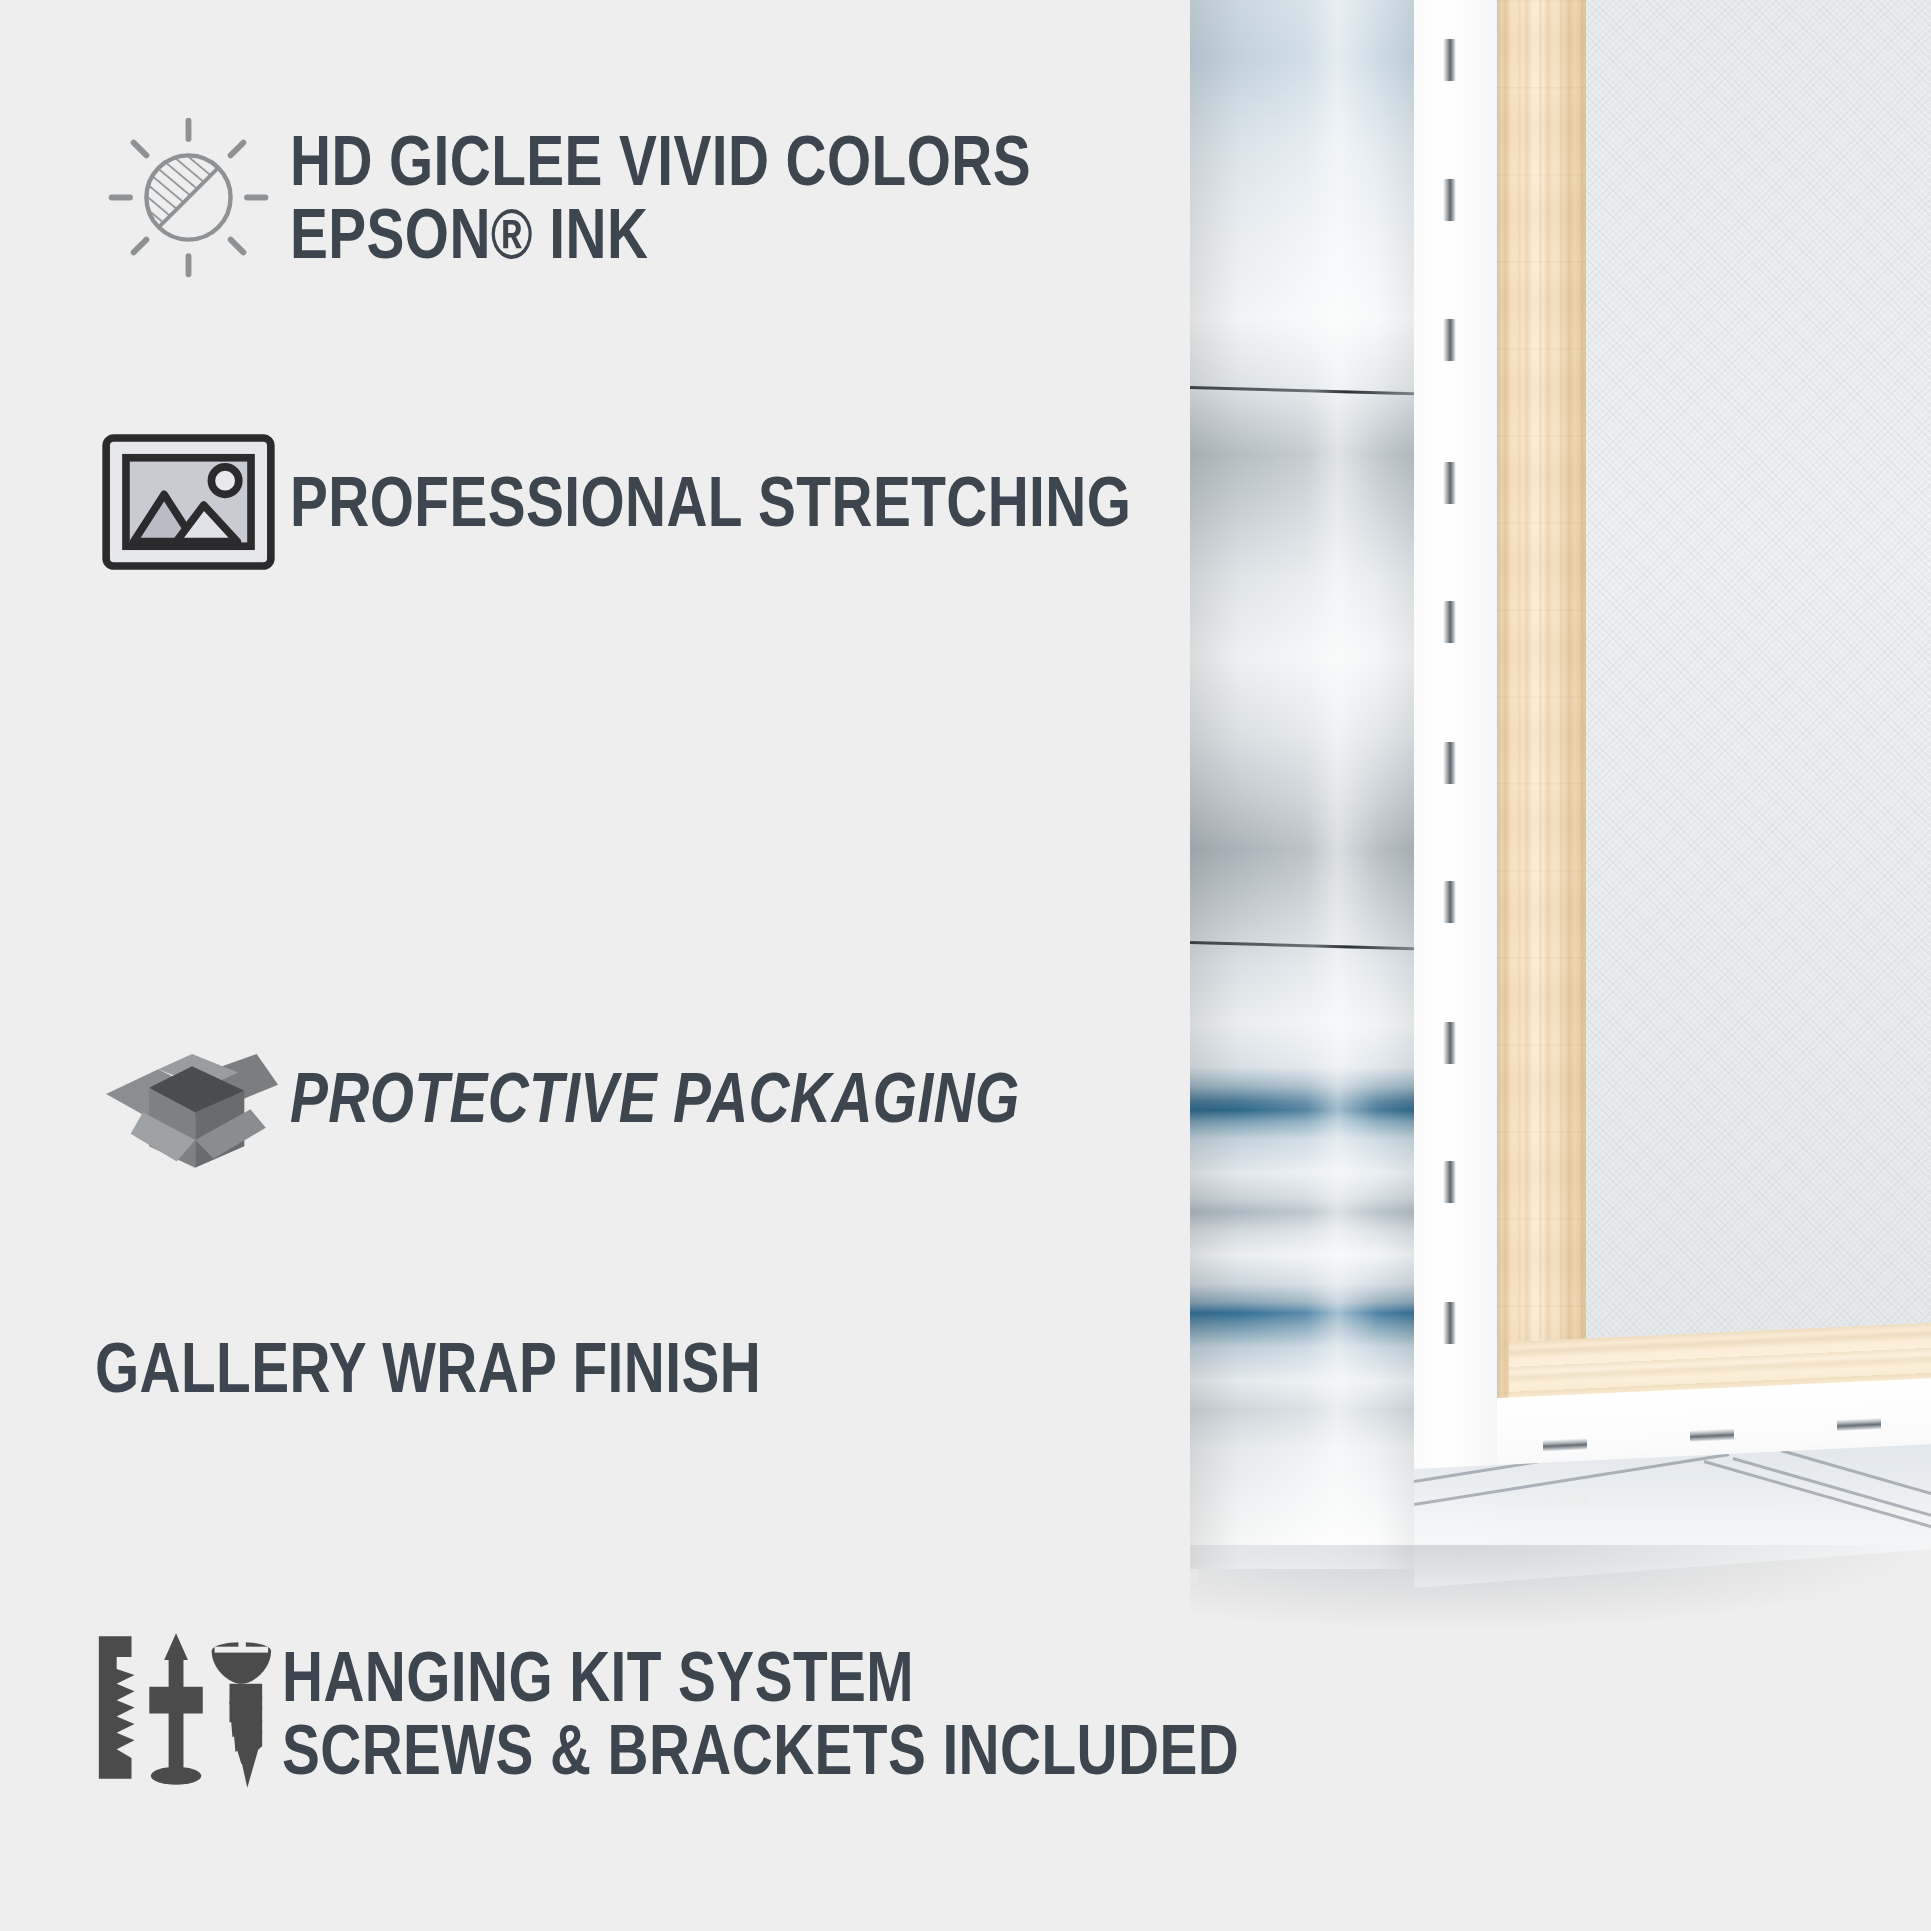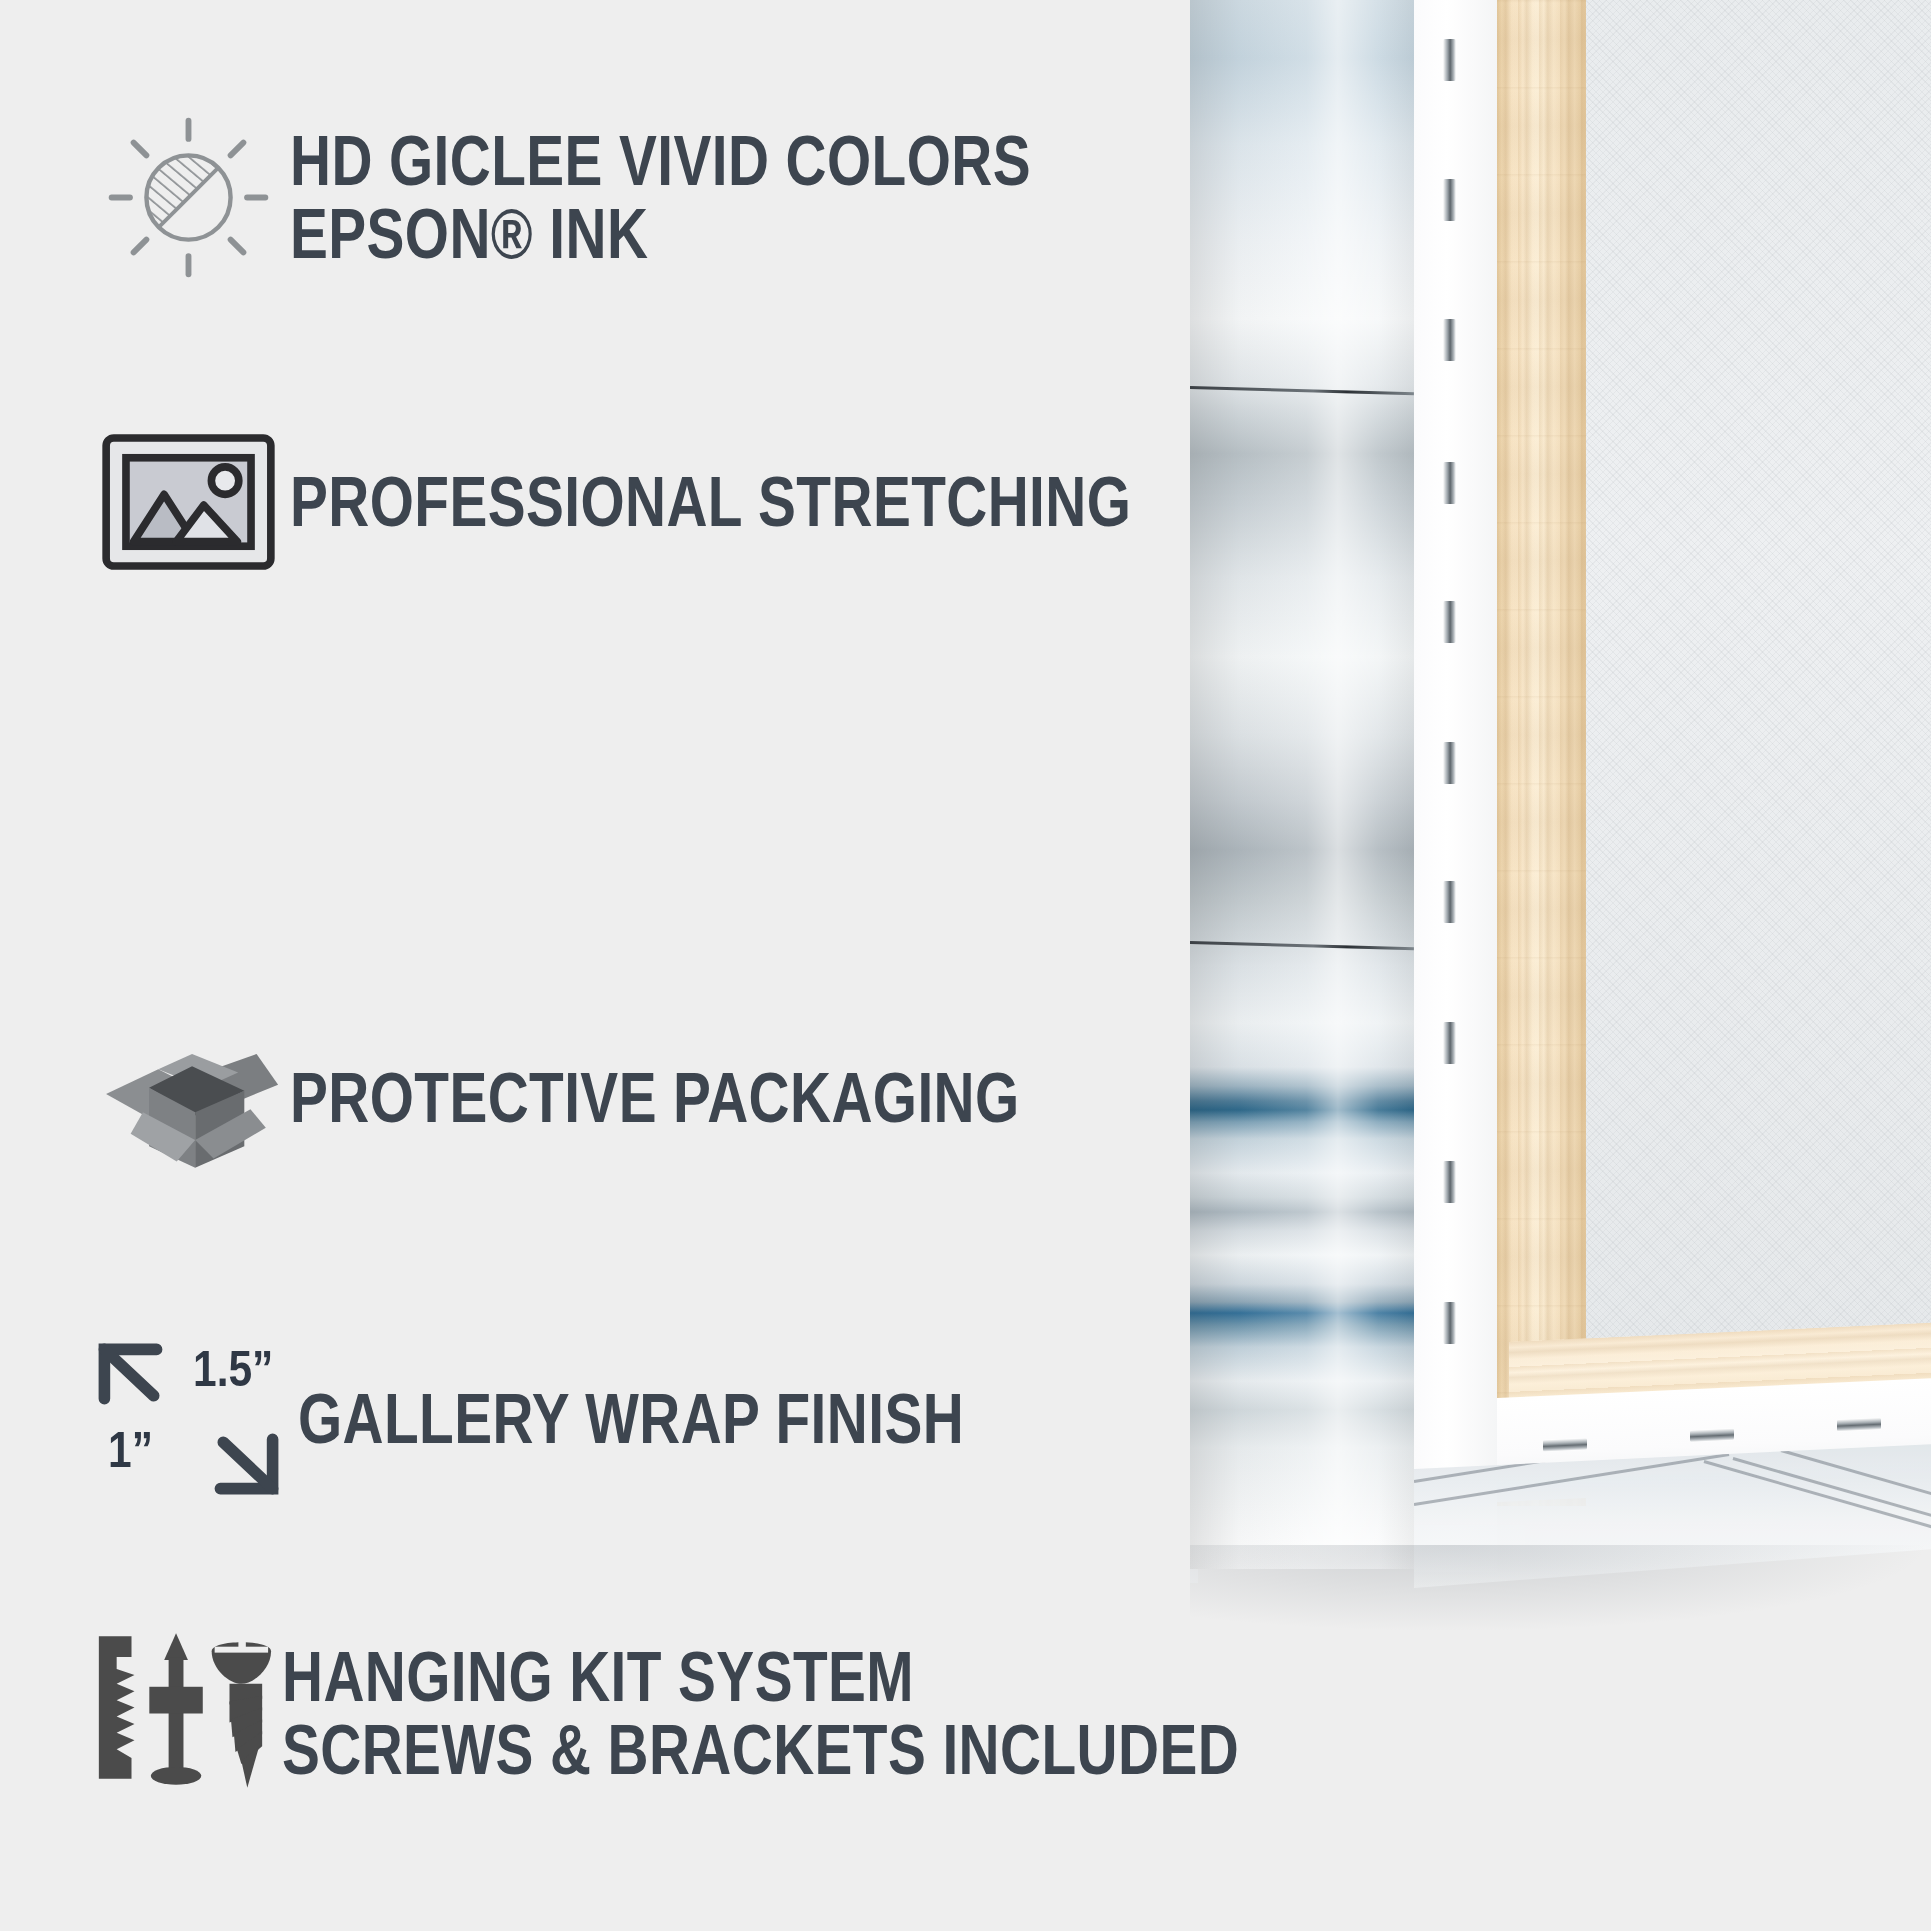--- a/index.html
+++ b/index.html
@@ -182,21 +182,21 @@
     transform: scaleX(0.80);
     transform-origin: left center;
     white-space: nowrap;
   }
   .feature-label .ln { display: block; }
 
   
   #row-giclee     { left: 87px; top: 106px; }
   #row-stretch    { left: 87px; top: 425px; }
   #row-wood       { left: 87px; top: 734px; }
-  #row-package    { left: 87px; top: 1014px; }
+  #row-package    { left: 87px; top: 1014px; font-style: italic; }
   #row-wrap       { left: 87px; top: 1332px; }
   #row-hanging    { left: 79px; top: 1622px; }
 
   
   .wrap-icon-wrap { position: relative; width: 203px; height: 174px; }
   .meas {
     position: absolute;
     color: #2f3845;
     font-family: "Liberation Sans Narrow", "Liberation Sans", sans-serif;
     font-weight: bold;
@@ -330,38 +330,20 @@
 
           <polygon points="64,82 100,62 110,74 76,94" fill="#8a8d90"></polygon>
         </svg>
       </div>
       <div class="feature-label">
         <span class="ln">PROTECTIVE PACKAGING</span>
       </div>
     </div>
 
     <div class="feature-row" id="row-wrap">
-      <div class="feature-icon">
-        <div class="wrap-icon-wrap">
-          <svg width="203" height="174" viewBox="0 0 140 120" aria-hidden="true" style="position:absolute;left:0;top:0;">
-
-            <g stroke="#3d454f" stroke-width="8" stroke-linecap="round" fill="none">
-              <path d="M12 46 L12 12 L48 12"></path>
-              <path d="M12 12 L46 44"></path>
-            </g>
-
-            <g stroke="#3d454f" stroke-width="8" stroke-linecap="round" fill="none">
-              <path d="M128 74 L128 108 L92 108"></path>
-              <path d="M128 108 L94 76"></path>
-            </g>
-          </svg>
-          <div class="meas meas-15">1.5”</div>
-          <div class="meas meas-1">1”</div>
-        </div>
-      </div>
       <div class="feature-label" style="margin-left:7.7px;">
         <span class="ln">GALLERY WRAP FINISH</span>
       </div>
     </div>
 
     <div class="feature-row" id="row-hanging">
       <div class="feature-icon">
         <svg width="193" height="183" viewBox="0 0 130 120" aria-hidden="true">
 
           <path d="M10 8 H32 L32 22 L22 22 L22 30 L34 34 L22 40 L34 45 L22 51 L34 56 L22 62 L34 67 L22 73 L34 78 L22 84 L32 90 L32 104 H10 Z" fill="#4b4b4b"></path>

